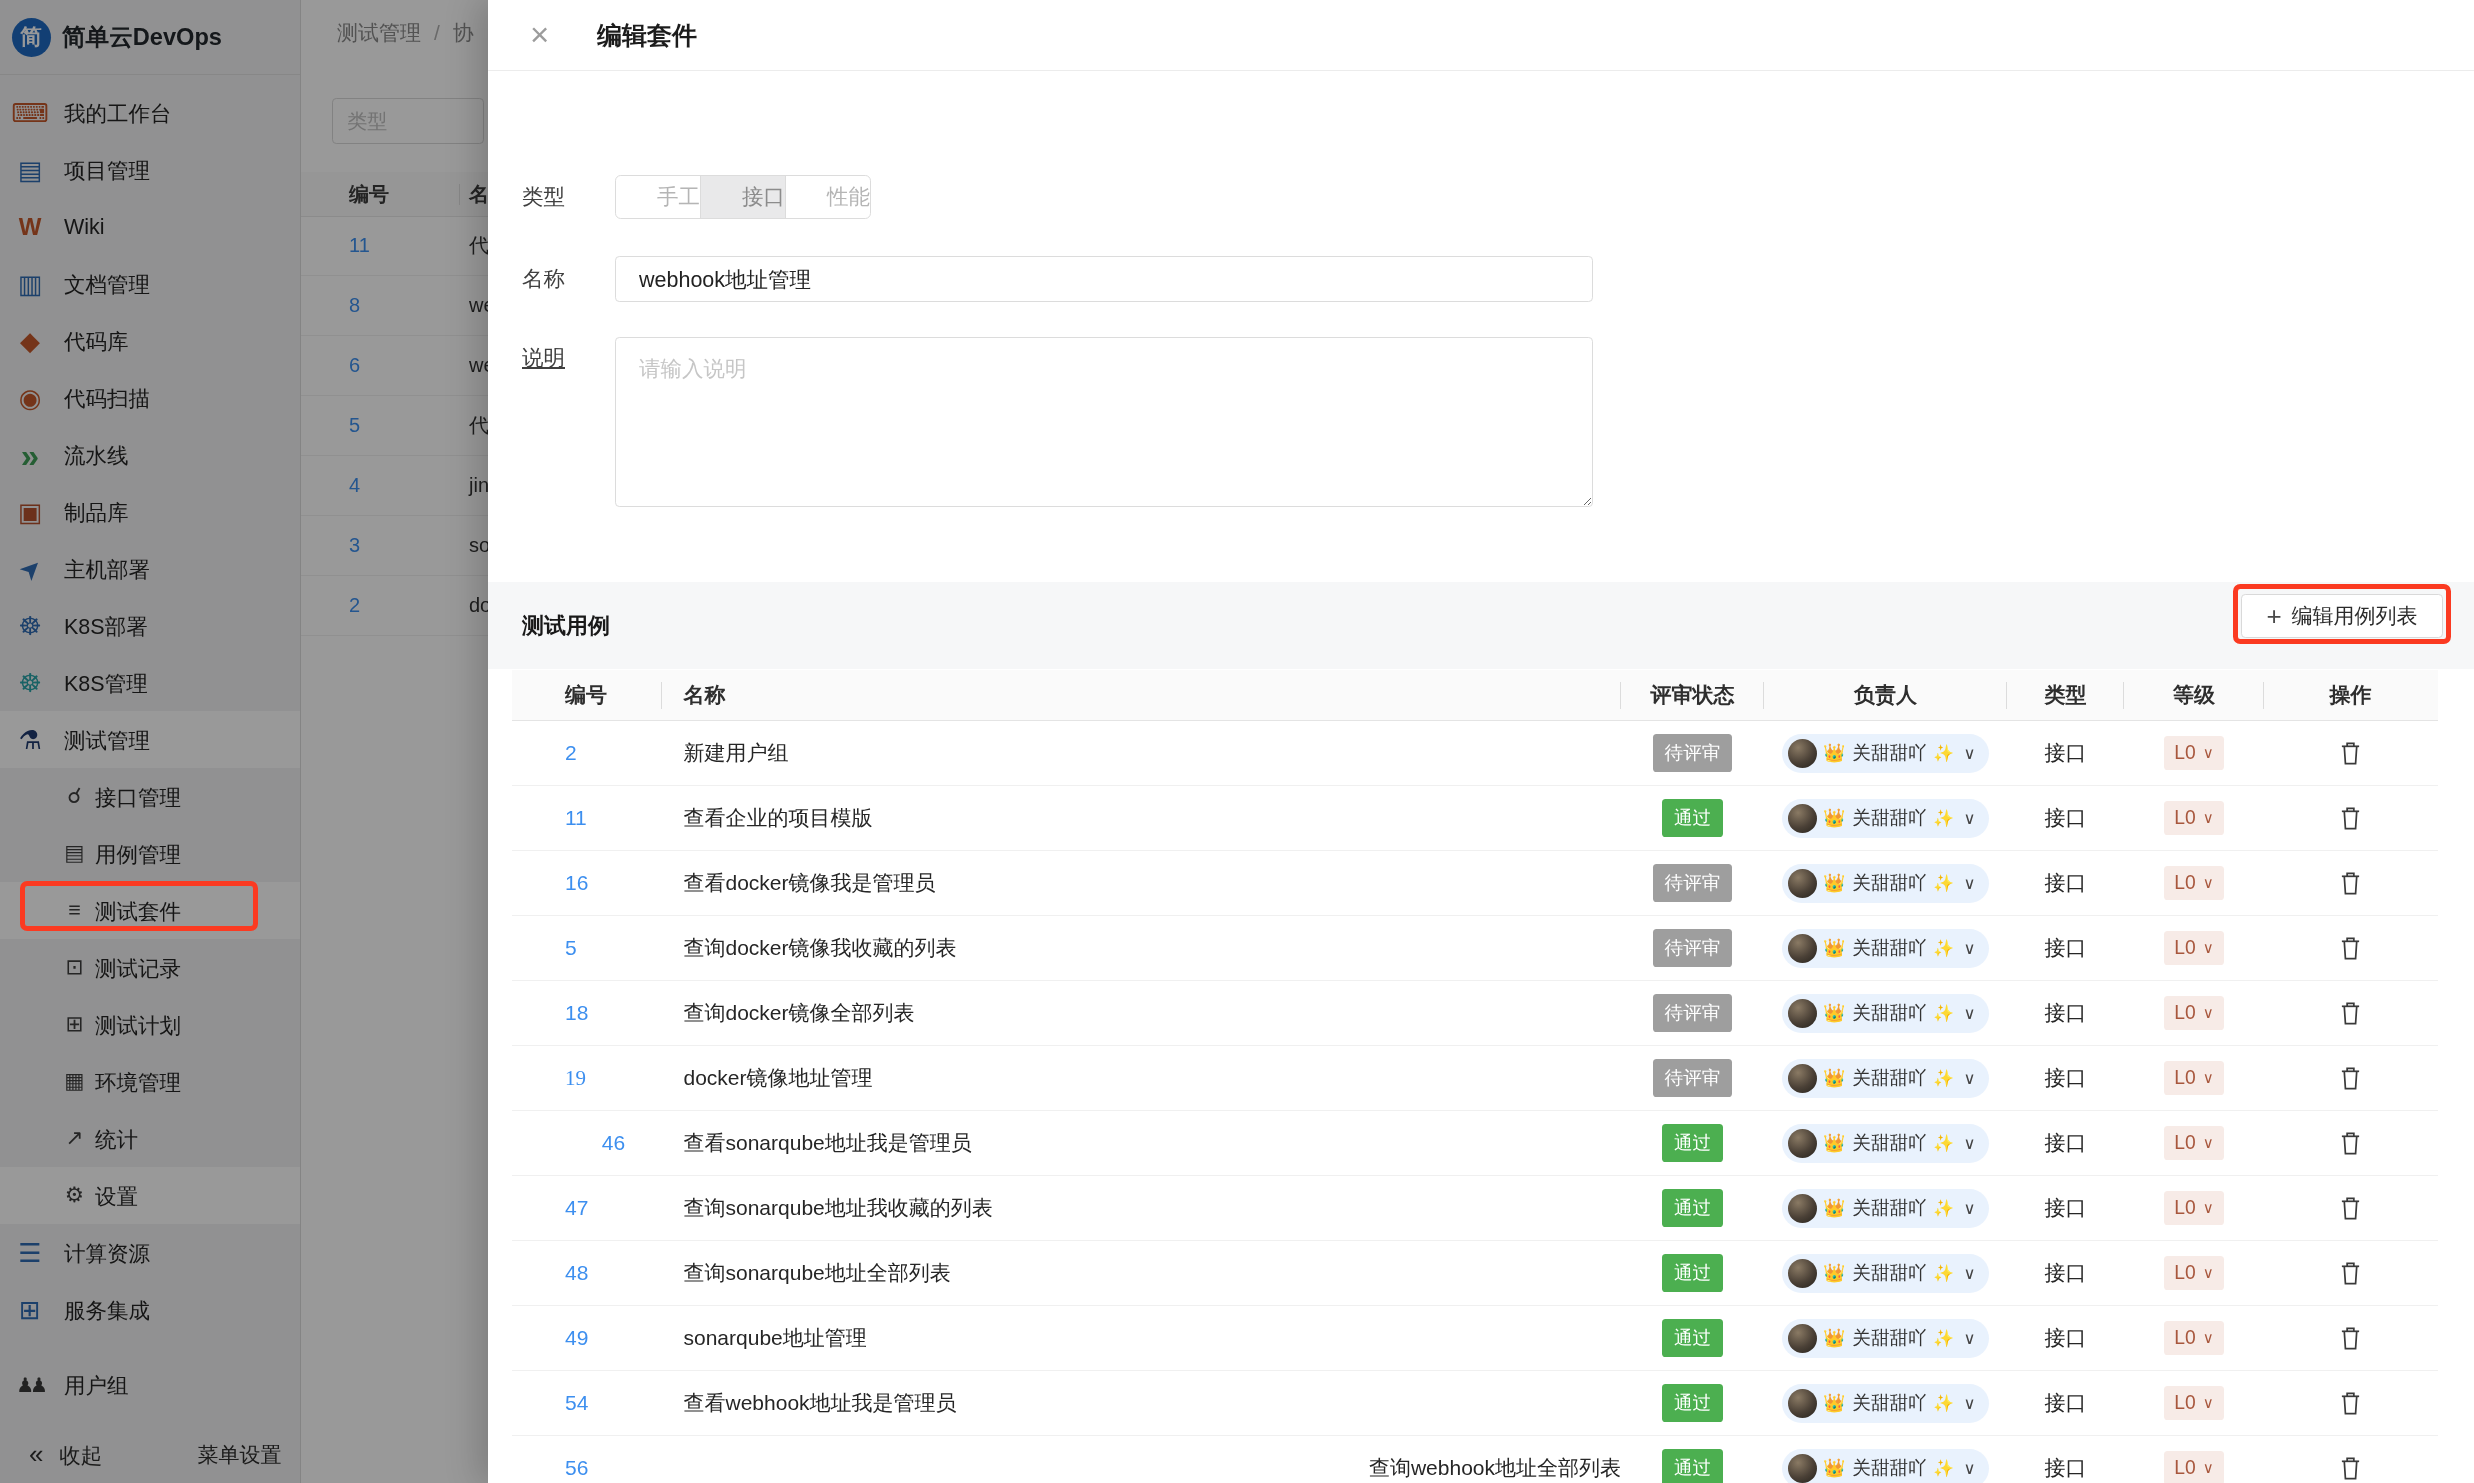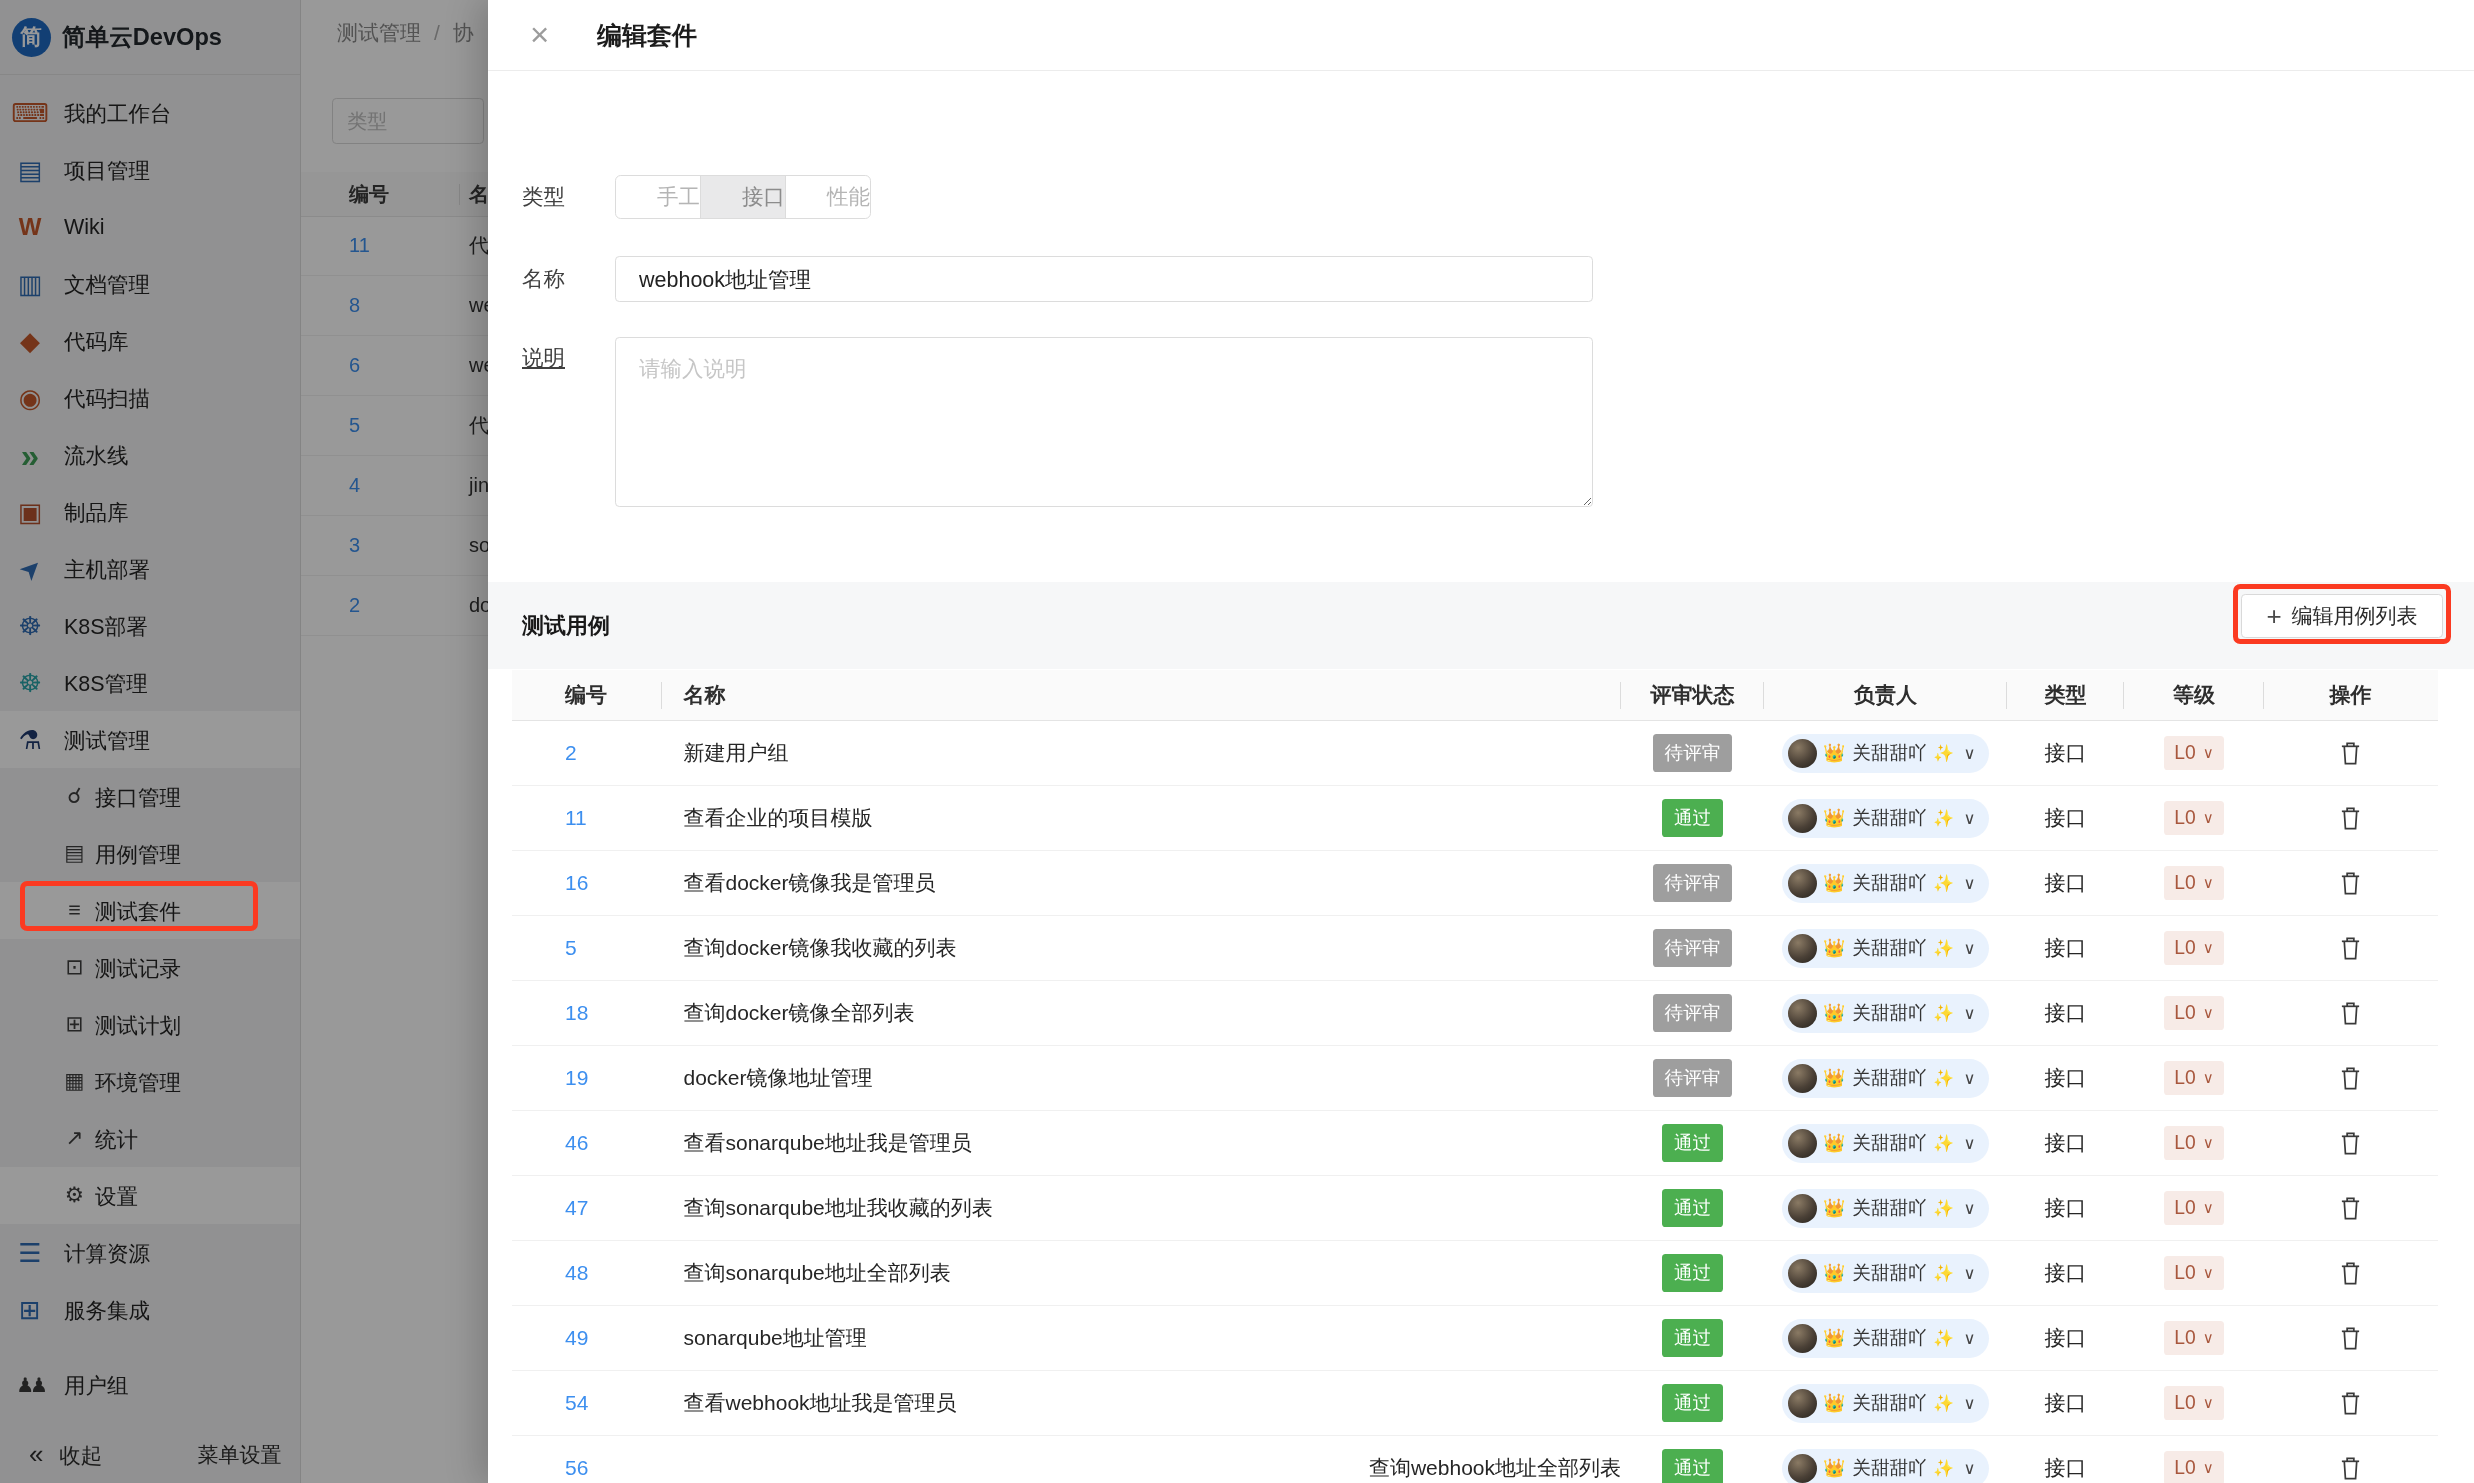--- a/index.html
+++ b/index.html
@@ -479,21 +479,21 @@
                   <g fill="none" stroke="#3a3a3a" stroke-width="1.8">
                     <path d="M3 6.5h18"></path>
                     <path d="M8.5 6.5V3.5h7v3"></path>
                     <path d="M5.5 6.5l1.2 18h10.6l1.2-18"></path>
                   </g>
                 </svg>
               </span>
             </div>
           </div>
           <div class="trow">
-            <div class="cell" style="width: 150px; padding-left: 53px;">
+            <div class="cell" style="width: 150px; padding-left: 53px; font-family: Liberation Serif, serif;">
               <span class="id-link">19</span>
             </div>
             <div class="cell" style="width: 959px; padding-left: 21.5px;">
               <span class="nm">docker镜像地址管理</span>
             </div>
             <div class="cell center" style="width: 143px;">
               <span class="tag" style="background: rgb(158, 158, 158);">待评审</span>
             </div>
             <div class="cell center" style="width: 243px;">
               <span class="pill">
@@ -519,21 +519,21 @@
                   <g fill="none" stroke="#3a3a3a" stroke-width="1.8">
                     <path d="M3 6.5h18"></path>
                     <path d="M8.5 6.5V3.5h7v3"></path>
                     <path d="M5.5 6.5l1.2 18h10.6l1.2-18"></path>
                   </g>
                 </svg>
               </span>
             </div>
           </div>
           <div class="trow">
-            <div class="cell" style="width: 150px; padding-left: 53px;">
+            <div class="cell" style="width: 150px; padding-left: 53px; justify-content: center;">
               <span class="id-link">46</span>
             </div>
             <div class="cell" style="width: 959px; padding-left: 21.5px;">
               <span class="nm">查看sonarqube地址我是管理员</span>
             </div>
             <div class="cell center" style="width: 143px;">
               <span class="tag" style="background: rgb(76, 175, 80);">通过</span>
             </div>
             <div class="cell center" style="width: 243px;">
               <span class="pill">

